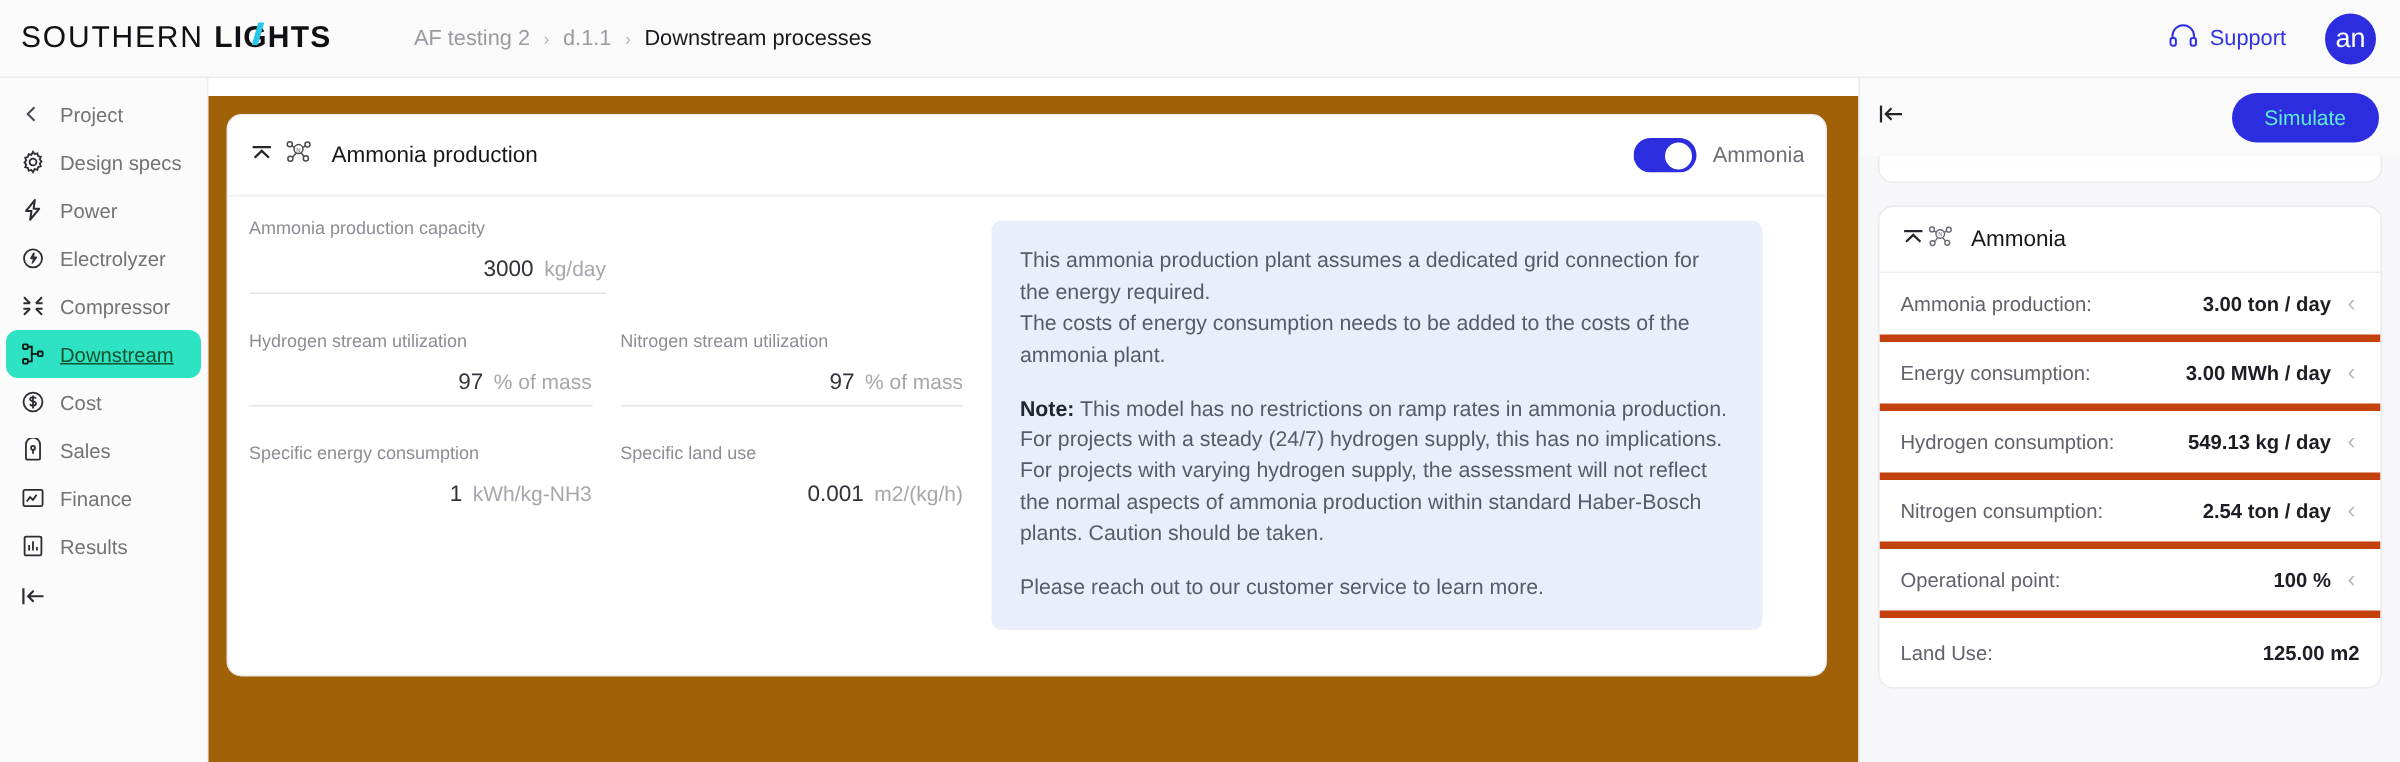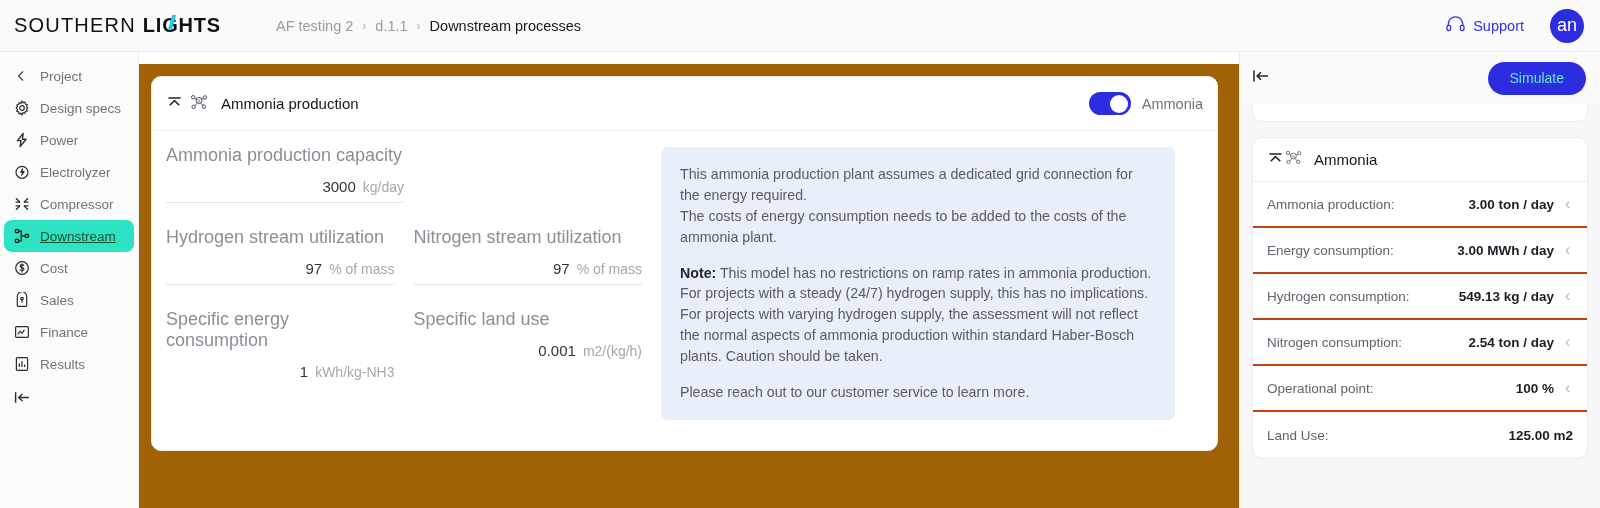--- a/index.html
+++ b/index.html
@@ -77,21 +77,21 @@
   .switch .knob {
     position: absolute; right: 2.5px; top: 2.5px; width: 18px; height: 18px;
     border-radius: 50%; background: #fff;
   }
   .toggle-label { margin-left: 11px; color: #6f6f7a; font-size: 14.5px; white-space: nowrap; }
 
   .card-body { display: flex; padding: 14px 14px 0 14px; }
   .fields { width: 495px; flex: none; }
   .field-row { display: flex; }
   .field { width: 238px; margin-right: 19px; margin-bottom: 24px; }
-  .field-label { font-size: 18px; color: #8d8d98; margin-bottom: 12px; }
+  .field-label { font-size: 12px; color: #8d8d98; margin-bottom: 12px; }
   .field-input {
     border-bottom: 1px solid #e4e4ea; padding-bottom: 7px;
     display: flex; align-items: baseline; justify-content: flex-end;
   }
   .field-value { font-size: 15px; color: #33333c; }
   .field-unit { font-size: 14px; color: #a6a6b0; margin-left: 7px; }
   .field.no-rule .field-input { border-bottom: none; }
 
   .info {
     background: #e8effb; border-radius: 7px; width: 514px; flex: none;
@@ -127,21 +127,21 @@
     z-index: 2;
   }
   .rcard {
     background: #fff; border: 1px solid #eaeaef; border-radius: 10px;
     margin-top: 15px; overflow: hidden;
   }
   .rcard-head { height: 44px; display: flex; align-items: center; padding: 0 14px; border-bottom: 1px solid #eeeef2; }
   .rcard-head .title { font-size: 15px; color: #17171c; margin-left: 11px; }
   .rrow {
     height: 46px; display: flex; align-items: center; padding: 0 14px;
-    border-bottom: 2px solid #c2410c;
+    border-bottom: 5px solid #c2410c;
   }
   .rrow:last-child { border-bottom: none; }
   .rrow .k { font-size: 13.5px; color: #62626e; }
   .rrow .v { margin-left: auto; font-size: 13.5px; font-weight: 700; color: #1d1d25; white-space: nowrap; }
   .rrow .caret { margin-left: 11px; color: #b9b9c3; flex: none; width: 8px; }
   .rrow.no-caret .v { margin-right: 0; }
 </style>
 </head>
 <body>
 

